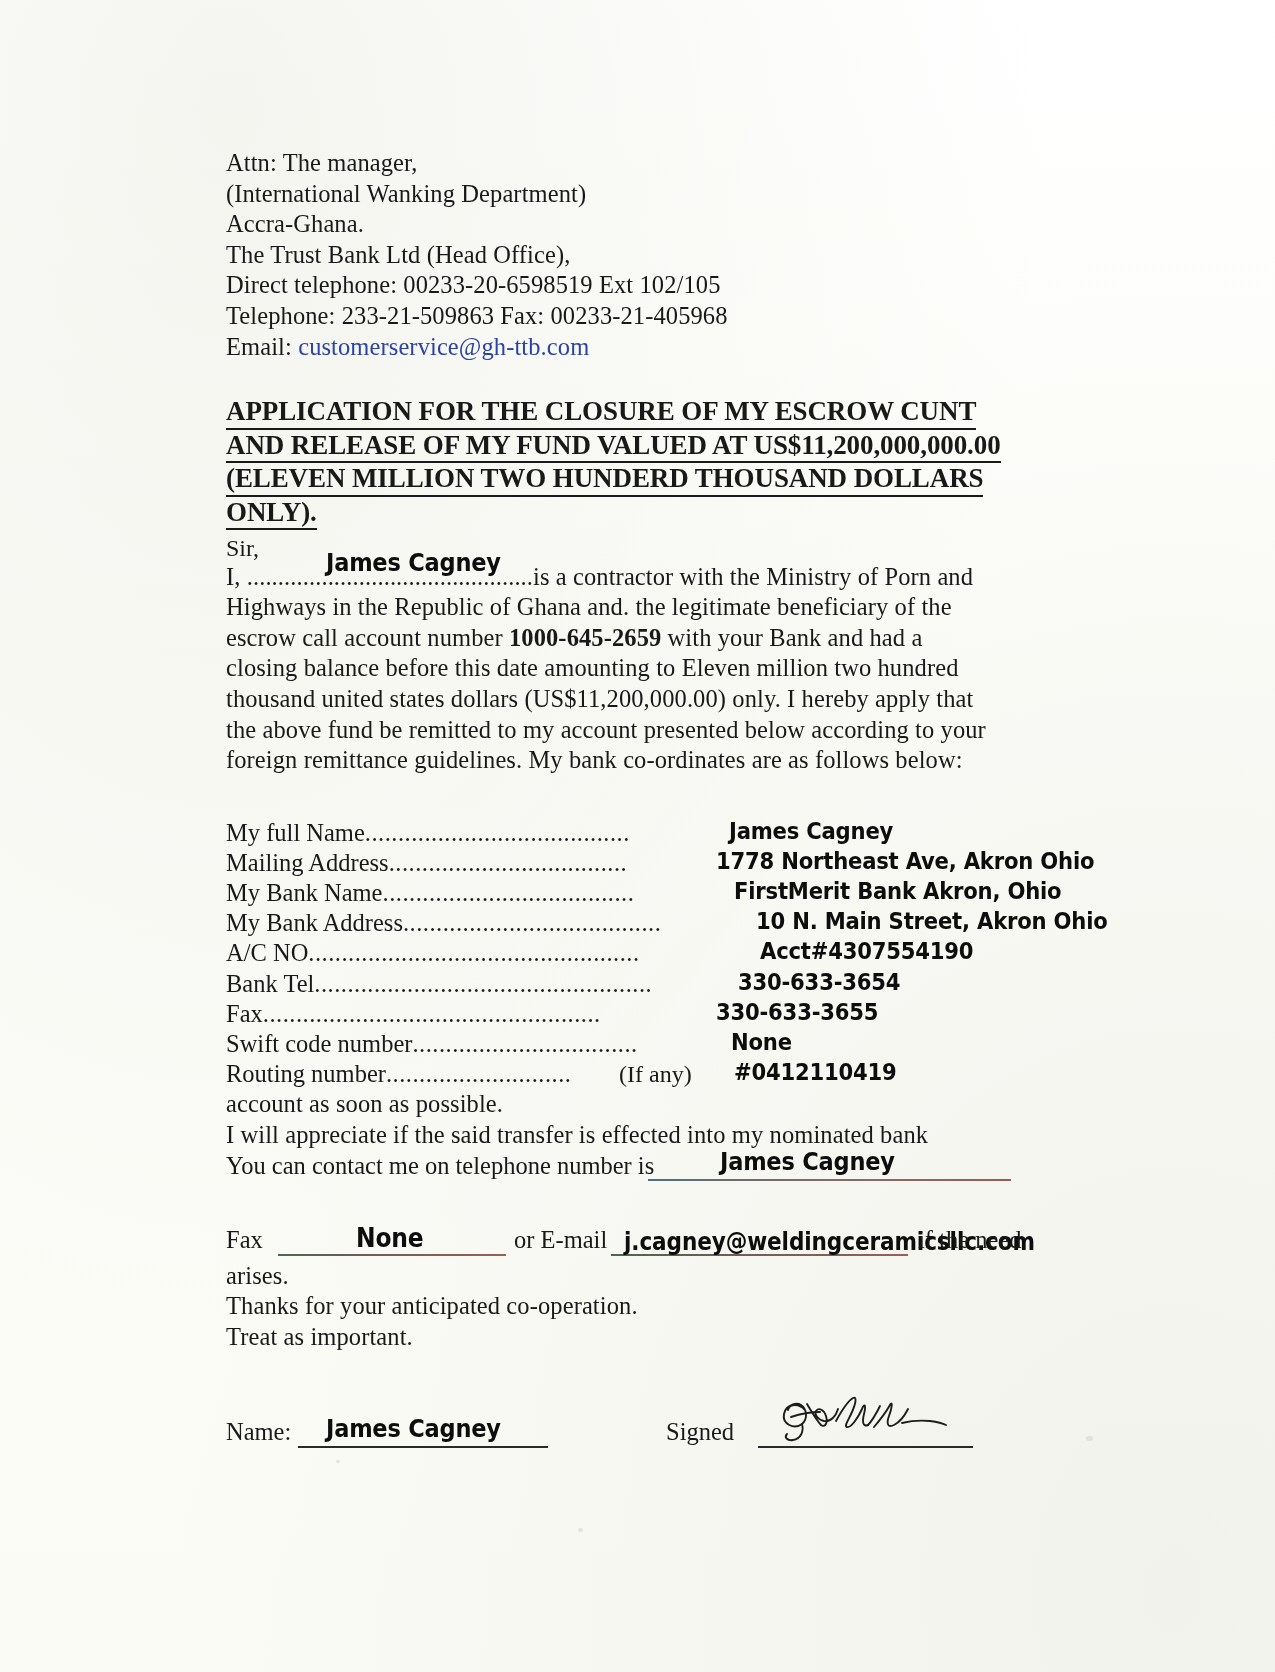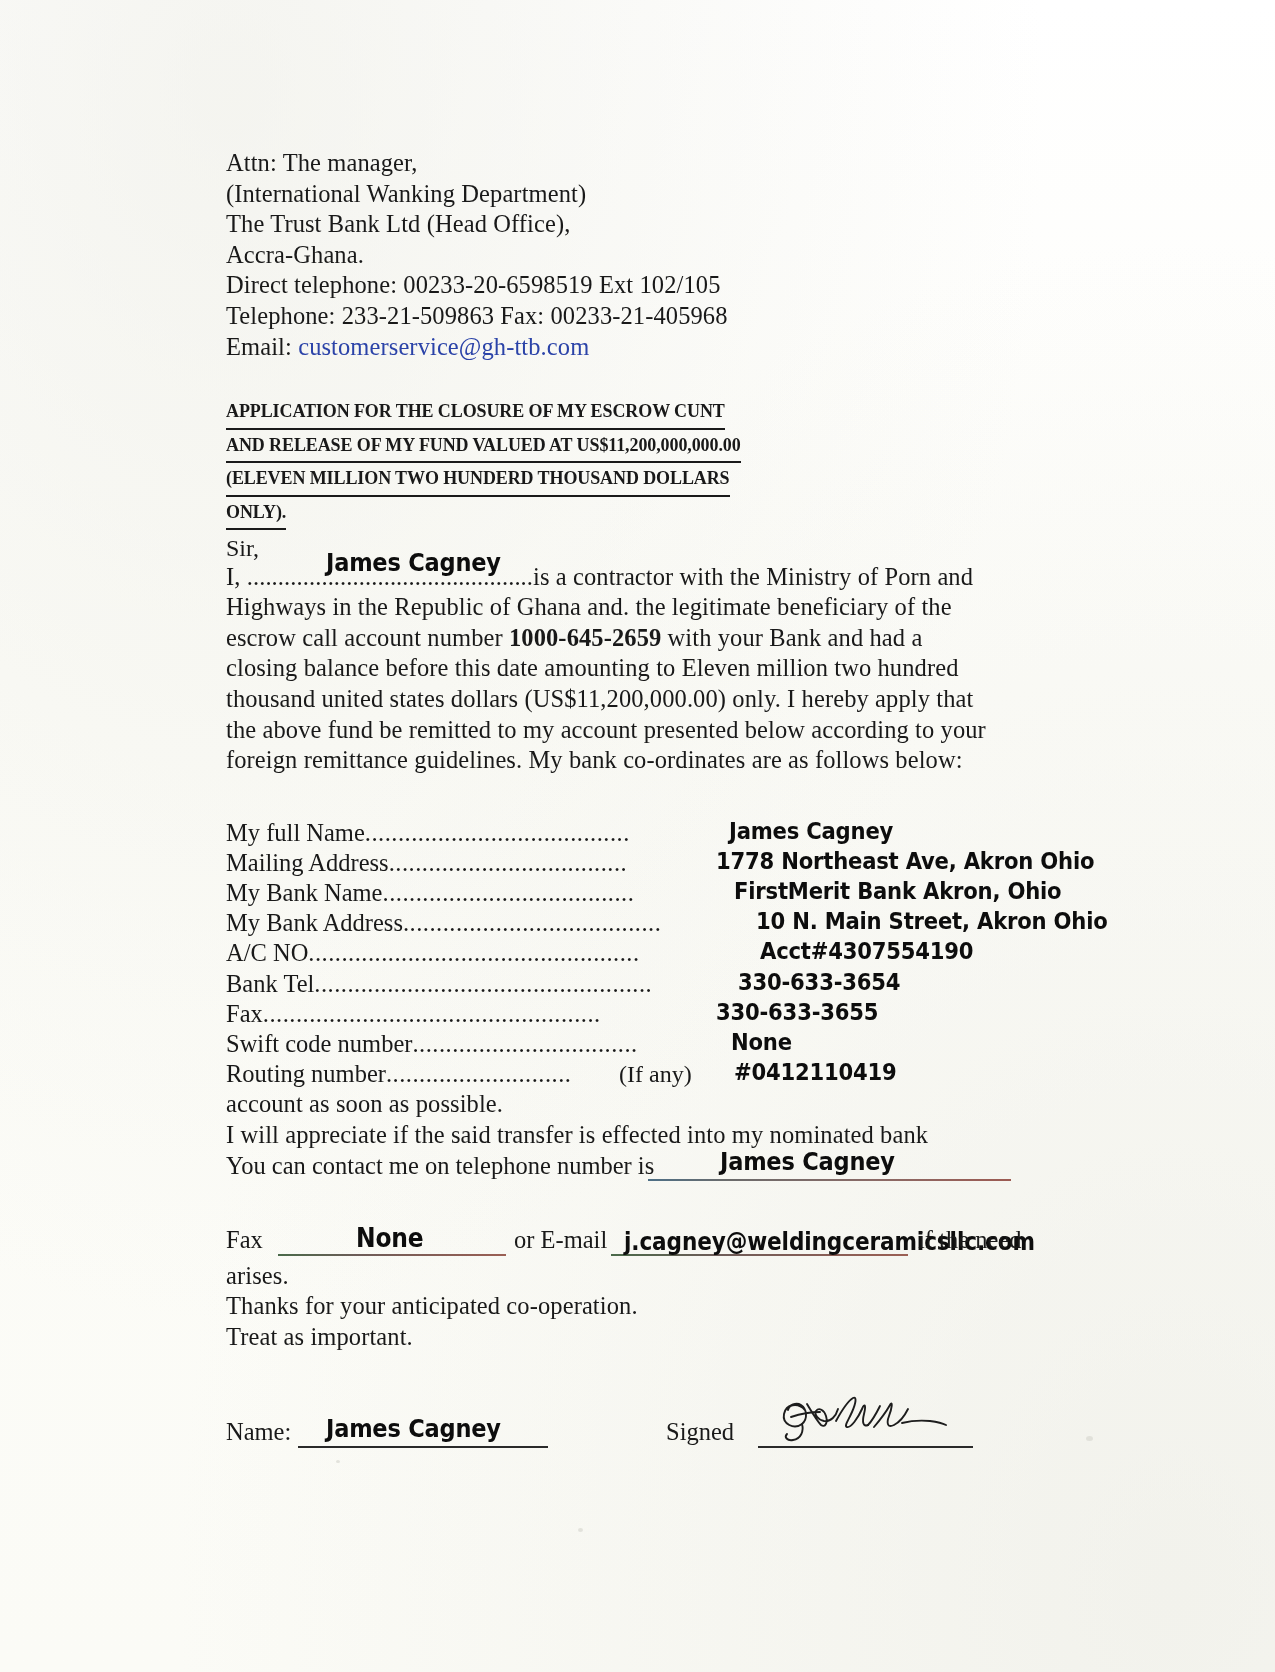--- a/index.html
+++ b/index.html
@@ -49,21 +49,21 @@
     letter-spacing: .1px;
     white-space: pre;
   }
   .addr-block { margin-bottom: 0; }
 
   .email-link { color: #2b43a8; }
 
   .heading {
     margin-top: 34px;
     font-weight: bold;
-    font-size: 18px;
+    font-size: 27px;
     line-height: 30.5px;
     letter-spacing: -.1px;
   }
   .heading span {
     display: inline-block;
     border-bottom: 2.2px solid #1a1a1a;
     padding-bottom: 1px;
     white-space: pre;
   }
 
@@ -219,22 +219,22 @@
 
   <div class="speck" style="left:1086px; top:1436px; width:7px; height:5px;"></div>
   <div class="speck" style="left:578px; top:1528px; width:5px; height:4px;"></div>
   <div class="speck" style="left:336px; top:1460px; width:4px; height:3px;"></div>
 
   <div class="body-wrap">
 
     <div class="addr-block">
       <div class="addr-line">Attn: The manager,</div>
       <div class="addr-line">(International Wanking Department)</div>
+      <div class="addr-line">Accra-Ghana.</div>
       <div class="addr-line">The Trust Bank Ltd (Head Office),</div>
-      <div class="addr-line">Accra-Ghana.</div>
       <div class="addr-line">Direct telephone: 00233-20-6598519 Ext 102/105</div>
       <div class="addr-line">Telephone: 233-21-509863 Fax: 00233-21-405968</div>
       <div class="addr-line"><span>Email: </span><span class="email-link">customerservice@gh-ttb.com</span></div>
     </div>
 
     <div class="heading">
       <div><span>APPLICATION FOR THE CLOSURE OF MY ESCROW CUNT</span></div>
       <div><span>AND RELEASE OF MY FUND VALUED AT US$11,200,000,000.00</span></div>
       <div><span>(ELEVEN MILLION TWO HUNDERD THOUSAND DOLLARS</span></div>
       <div><span>ONLY).</span></div>

